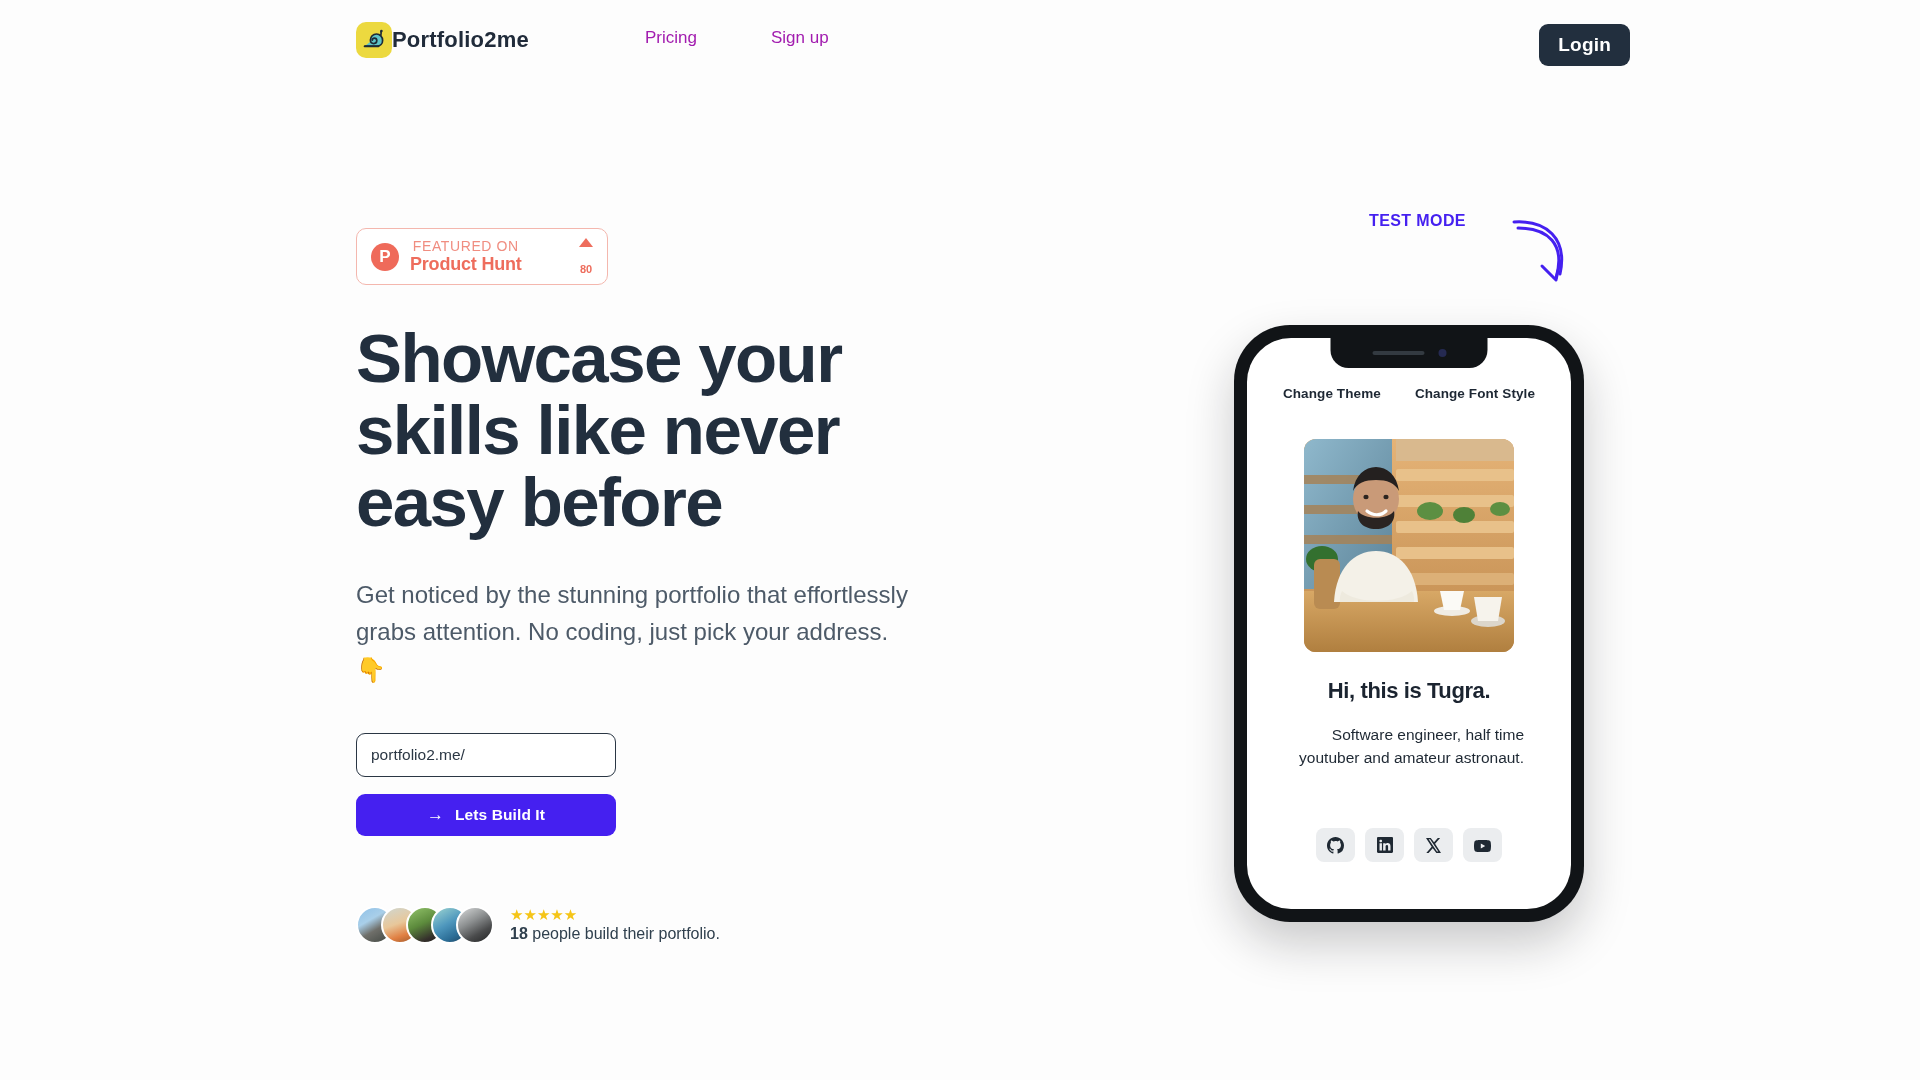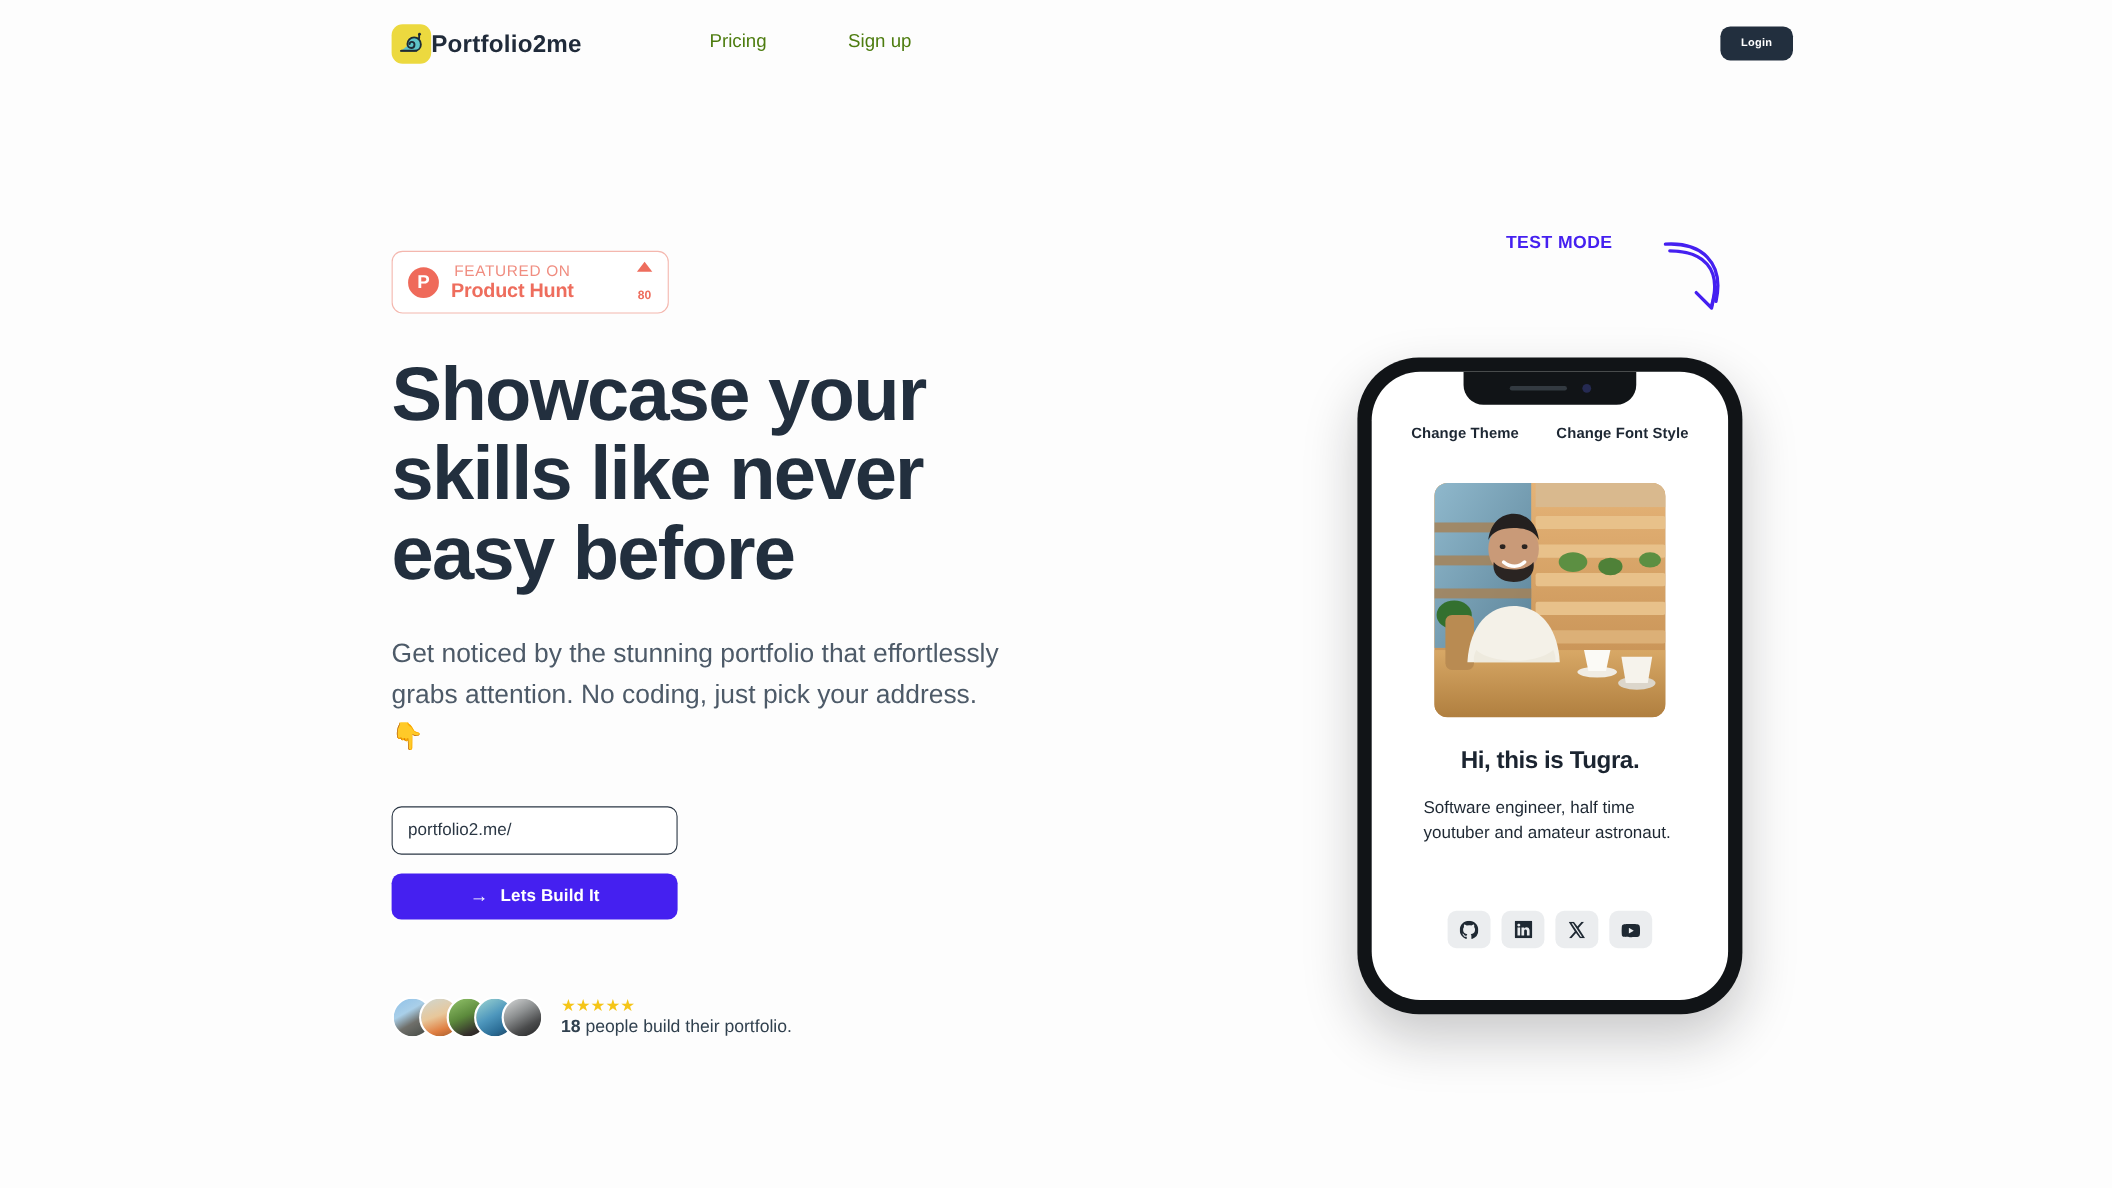--- a/index.html
+++ b/index.html
@@ -54,34 +54,34 @@
   }
   .nav-links {
     position: absolute;
     left: 645px;
     top: 28px;
     display: flex;
     gap: 74px;
   }
   .nav-link {
     font-size: 17px;
-    color: #4d7c0f;
+    color: #a21caf;
     text-decoration: none;
     white-space: nowrap;
   }
   .login-btn {
     position: absolute;
     right: 290px;
     top: 24px;
     background: #222f3e;
     color: #ffffff;
     border: none;
     border-radius: 9px;
     padding: 10px 19px;
-    font-size: 10px;
+    font-size: 19px;
     font-weight: 700;
     font-family: "Liberation Sans", sans-serif;
     cursor: pointer;
     letter-spacing: .2px;
   }
 
   
   .hero-left {
     position: absolute;
     left: 356px;
@@ -331,21 +331,21 @@
     font-weight: 700;
     letter-spacing: -.4px;
     color: #1b2430;
   }
   .profile-bio {
     position: absolute;
     top: 385px;
     left: 50%;
     transform: translateX(-50%);
     width: 230px;
-    text-align: left;
+    text-align: right;
     font-size: 15.5px;
     line-height: 1.5;
     color: #1e2833;
   }
   .socials {
     position: absolute;
     top: 490px;
     left: 0; width: 100%;
     display: flex;
     justify-content: center;

